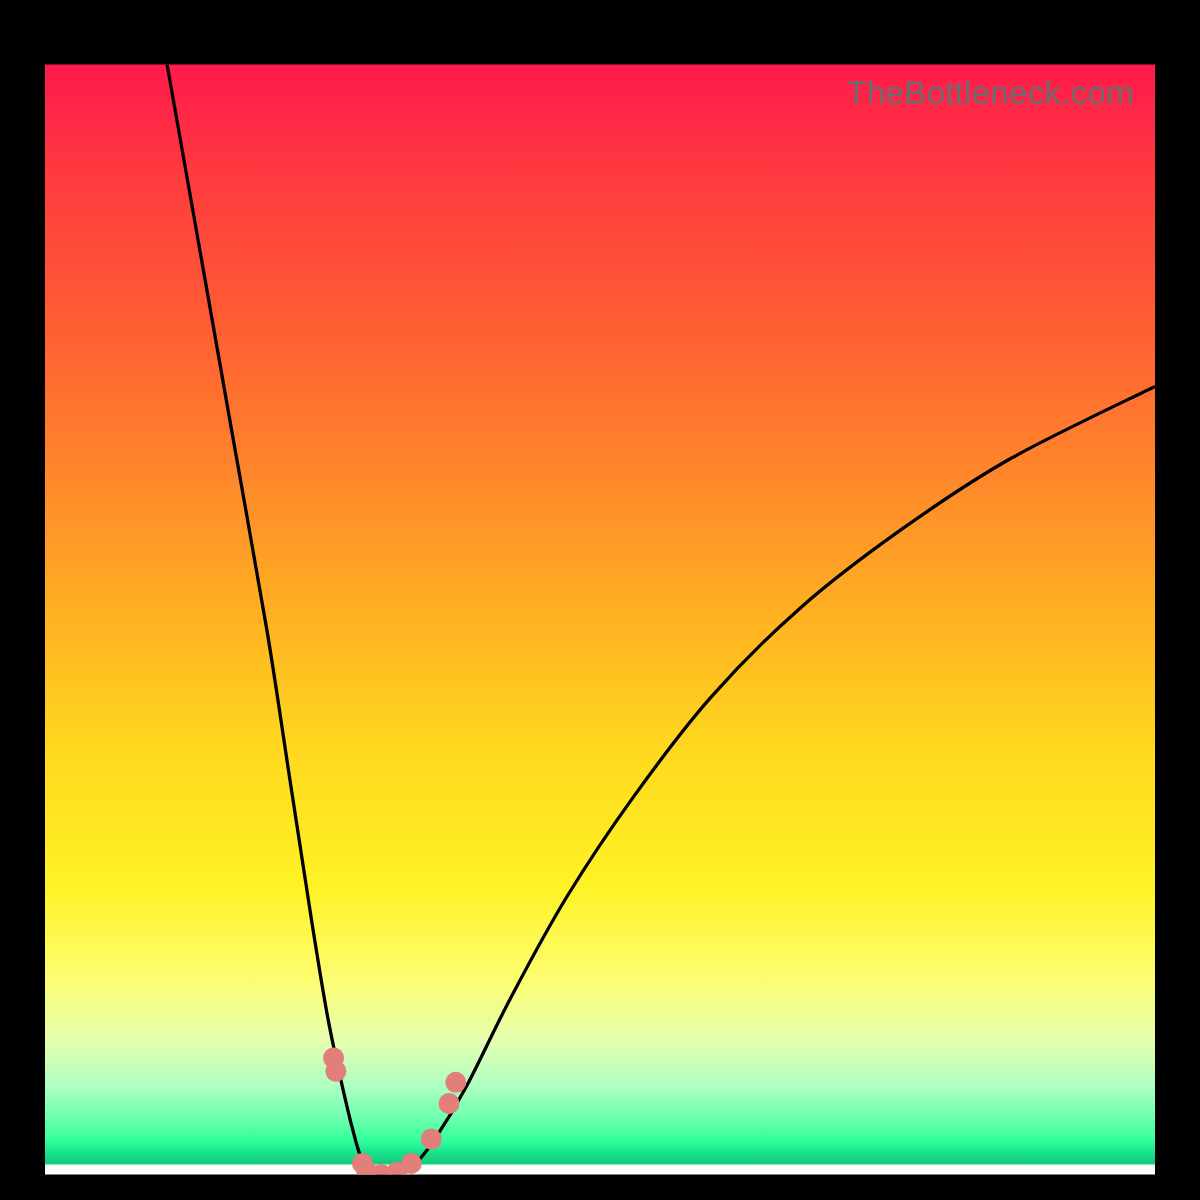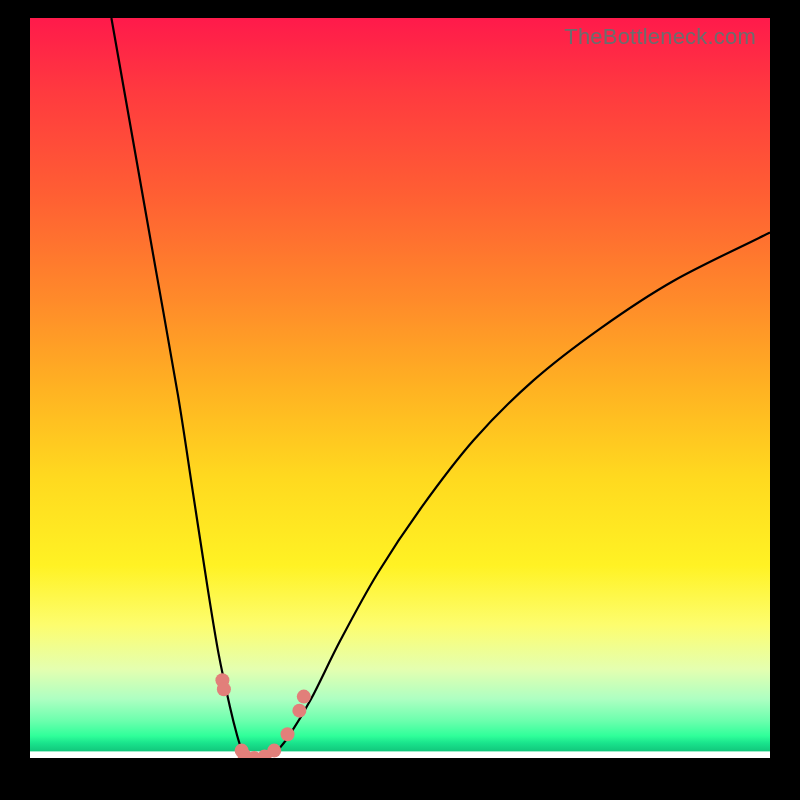--- a/index.html
+++ b/index.html
@@ -15,21 +15,21 @@
     position: absolute;
     left: 0;
     top: 0;
     width: 800px;
     height: 800px;
     background: #000;
   }
   .plot-area {
     position: absolute;
     left: 30px;
-    top: 18px;
+    top: 43px;
     width: 740px;
     height: 740px;
     
     background: linear-gradient(to bottom,
       #ff1a4b 0%,
       #ff3a3f 10%,
       #ff5f33 24%,
       #ff8a2a 38%,
       #ffb222 50%,
       #ffd91f 62%,

